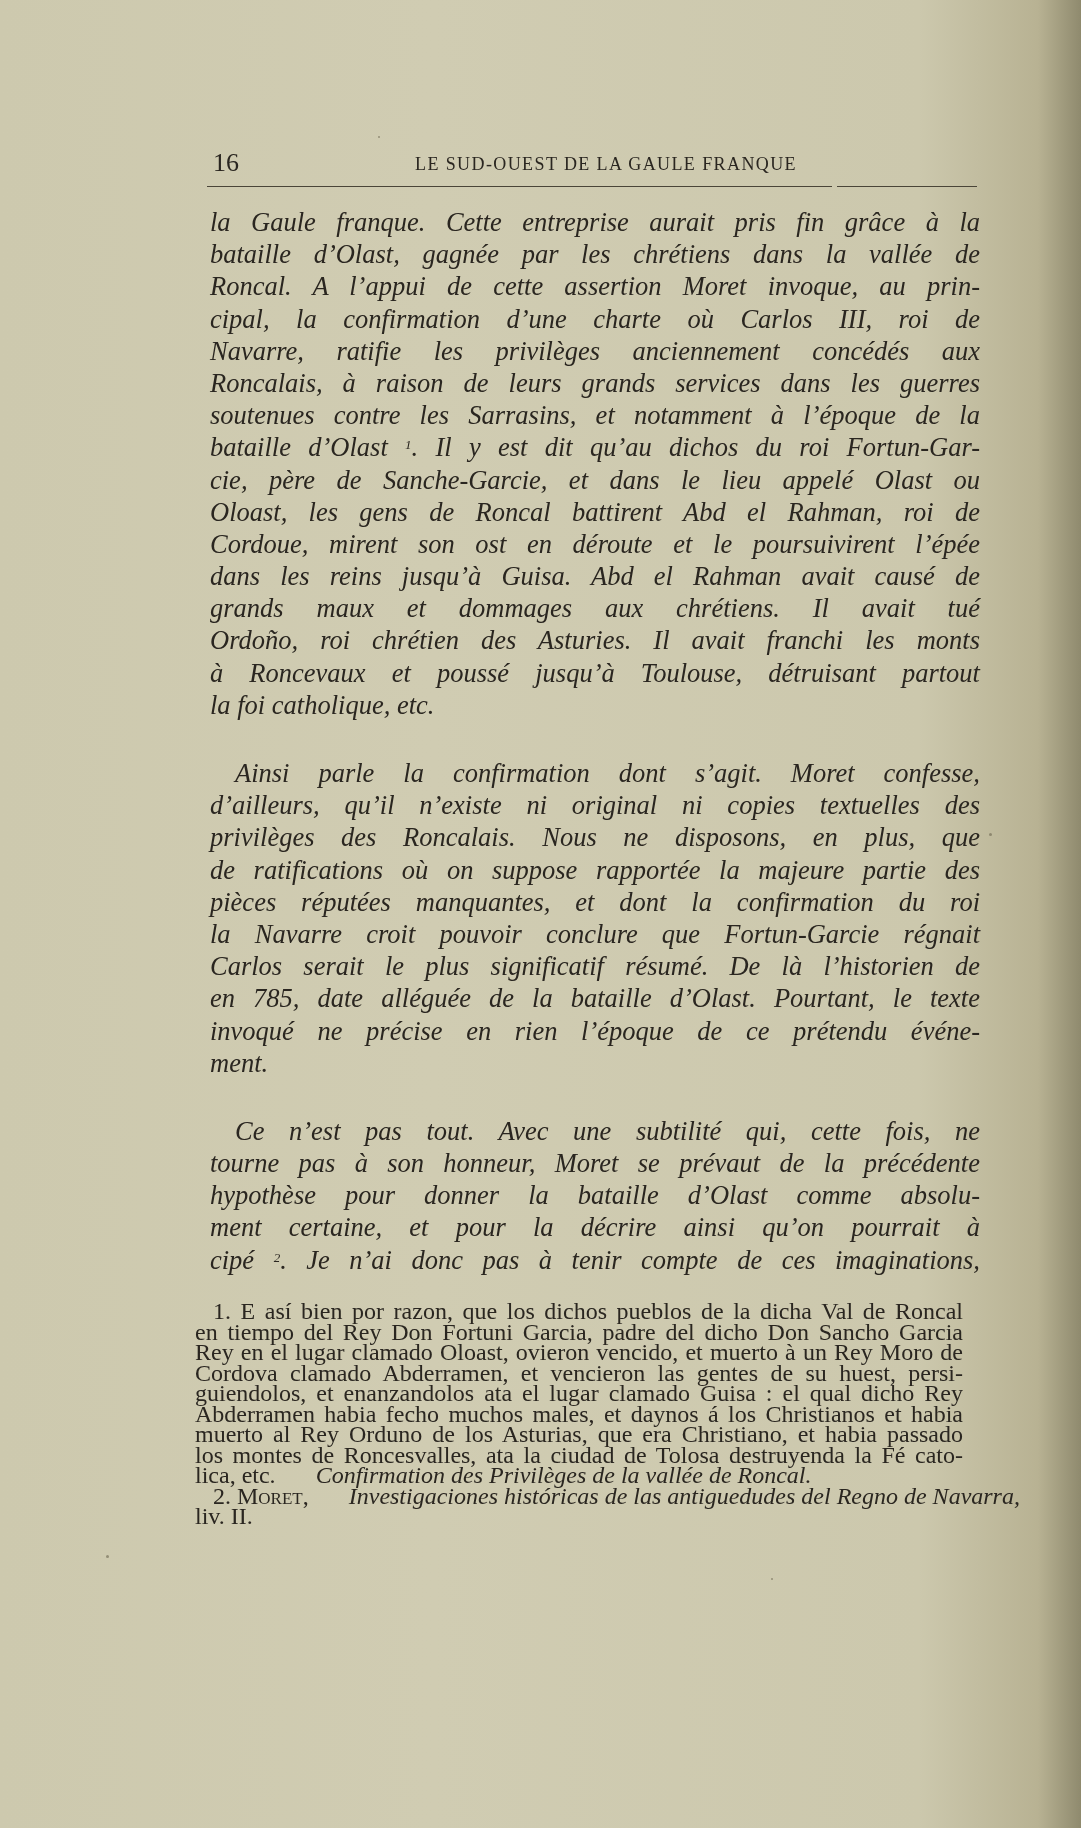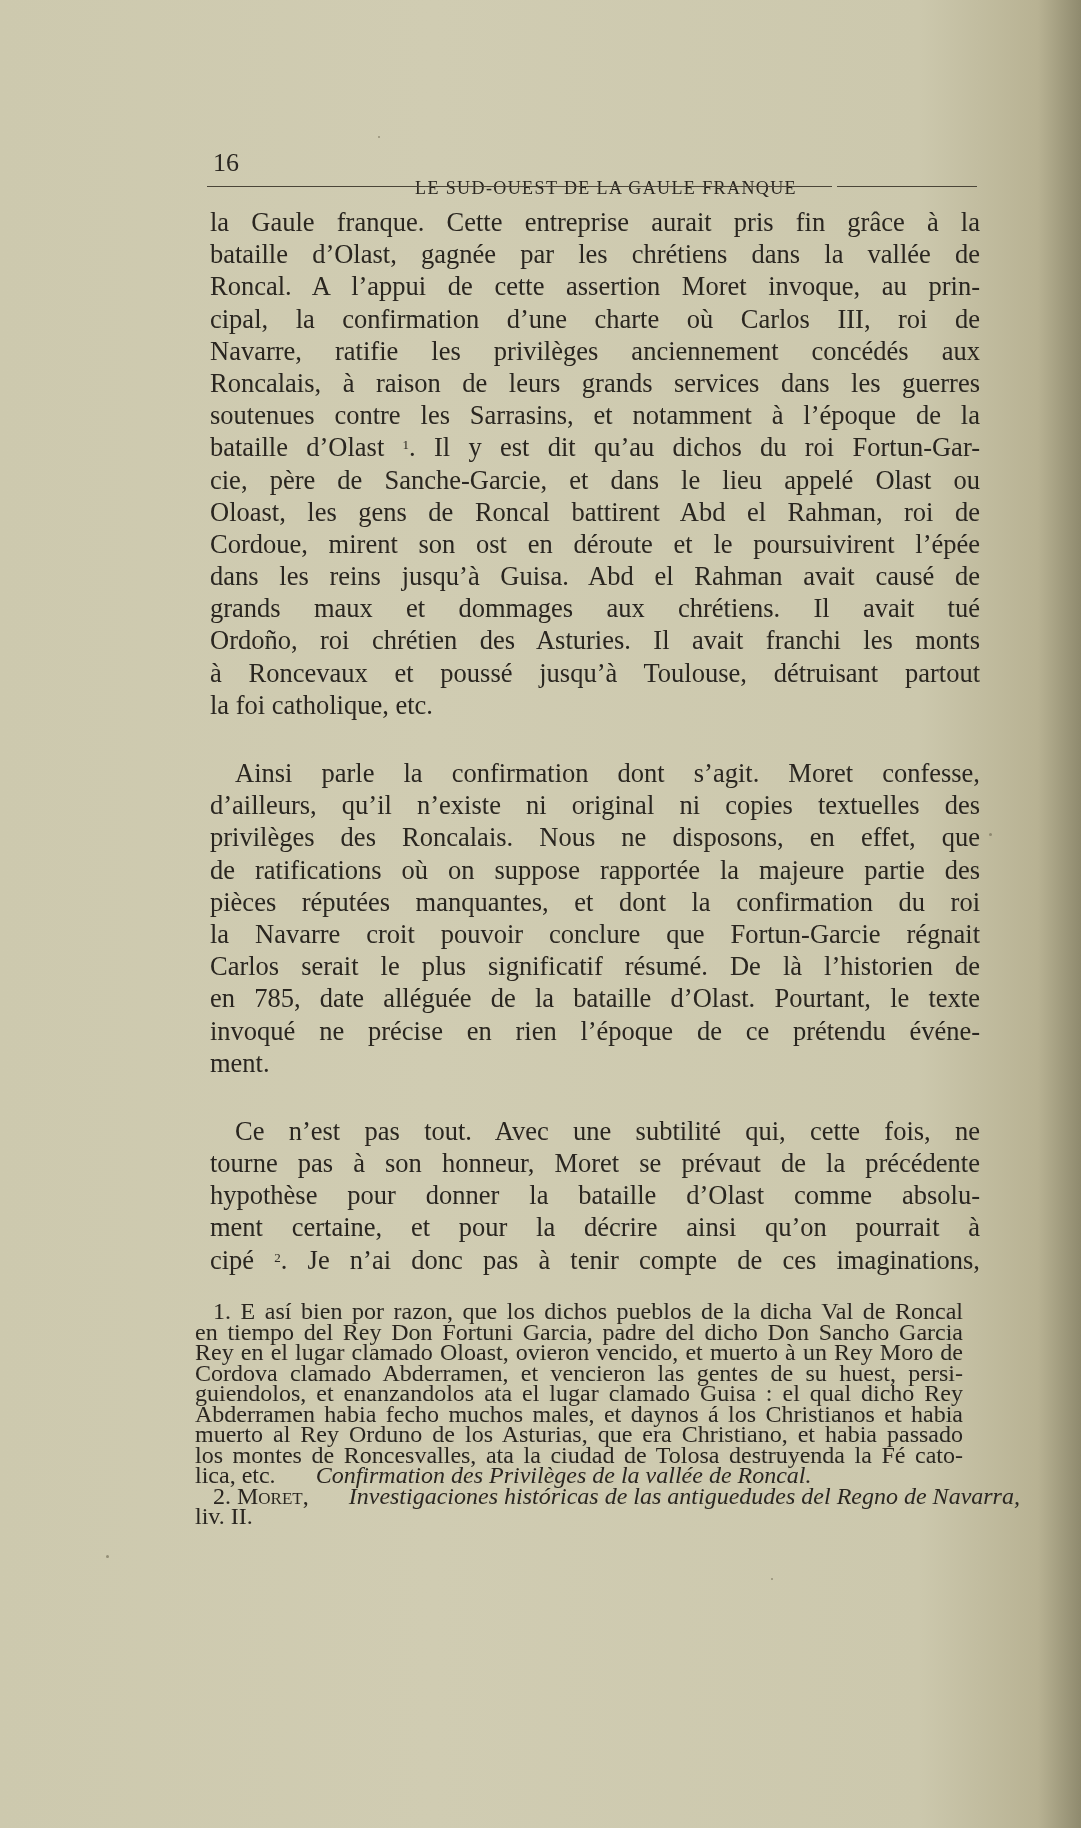--- a/index.html
+++ b/index.html
@@ -12,35 +12,35 @@
     color: #2a2620;
   }
   .header {
     position: absolute; left: 210px; top: 148px; width: 768px; height: 32px;
   }
   .page-num {
     position: absolute; left: 3px; top: 0; font-size: 26px; letter-spacing: 0px;
   }
   .running-title {
     position: absolute; left: 0; right: 0; top: 6px; text-align: center;
-    font-size: 18px; letter-spacing: 1.4px; padding-left: 24px; margin-top: 24px;
+    font-size: 18px; letter-spacing: 1.4px; padding-left: 24px;
   }
   .rule {
     position: absolute; top: 186px; height: 1px; background: #4a4538;
   }
   .rule.r1 { left: 207px; width: 625px; }
   .rule.r2 { left: 837px; width: 140px; }
   .body-text {
     position: absolute; left: 210px; top: 206px; width: 770px;
     font-size: 26.5px; line-height: 32.2px; text-align: justify;
     font-stretch: condensed;
   }
   .body-text .line {
     display: block; text-align: justify; text-align-last: justify;
-    white-space: nowrap; height: 32.2px;
+    white-space: nowrap; height: 32.2px; font-style: italic;
   }
   .body-text .line.last { text-align-last: left; }
   .body-text .line.indent { padding-left: 25px; margin-top: 36px; }
   sup { font-size: 13px; vertical-align: top; position: relative; top: -2px; }
   .notes {
     position: absolute; left: 195px; top: 1301px; width: 768px;
     font-size: 24px; line-height: 20.5px;
   }
   .notes .line {
     display: block; text-align: justify; text-align-last: justify;
@@ -75,21 +75,21 @@
       <span class="line">cie, père de Sanche-Garcie, et dans le lieu appelé Olast ou</span>
       <span class="line">Oloast, les gens de Roncal battirent Abd el Rahman, roi de</span>
       <span class="line">Cordoue, mirent son ost en déroute et le poursuivirent l’épée</span>
       <span class="line">dans les reins jusqu’à Guisa. Abd el Rahman avait causé de</span>
       <span class="line">grands maux et dommages aux chrétiens. Il avait tué</span>
       <span class="line">Ordoño, roi chrétien des Asturies. Il avait franchi les monts</span>
       <span class="line">à Roncevaux et poussé jusqu’à Toulouse, détruisant partout</span>
       <span class="line last">la foi catholique, etc.</span>
       <span class="line indent">Ainsi parle la confirmation dont s’agit. Moret confesse,</span>
       <span class="line">d’ailleurs, qu’il n’existe ni original ni copies textuelles des</span>
-      <span class="line">privilèges des Roncalais. Nous ne disposons, en effet, que</span>
+      <span class="line">privilèges des Roncalais. Nous ne disposons, en plus, que</span>
       <span class="line">de ratifications où on suppose rapportée la majeure partie des</span>
       <span class="line">pièces réputées manquantes, et dont la confirmation du roi</span>
       <span class="line">la Navarre croit pouvoir conclure que Fortun-Garcie régnait</span>
       <span class="line">Carlos serait le plus significatif résumé. De là l’historien de</span>
       <span class="line">en 785, date alléguée de la bataille d’Olast. Pourtant, le texte</span>
       <span class="line">invoqué ne précise en rien l’époque de ce prétendu événe-</span>
       <span class="line last">ment.</span>
       <span class="line indent">Ce n’est pas tout. Avec une subtilité qui, cette fois, ne</span>
       <span class="line">tourne pas à son honneur, Moret se prévaut de la précédente</span>
       <span class="line">hypothèse pour donner la bataille d’Olast comme absolu-</span>

